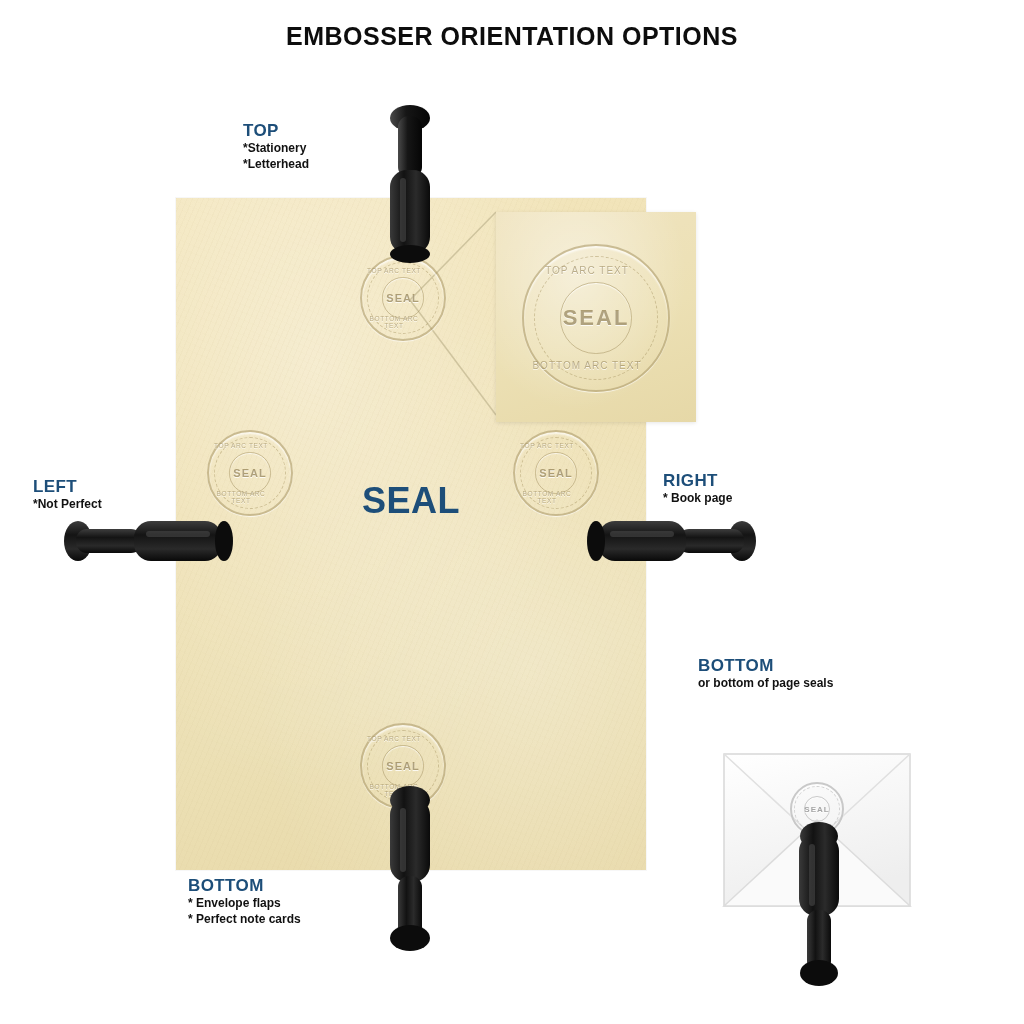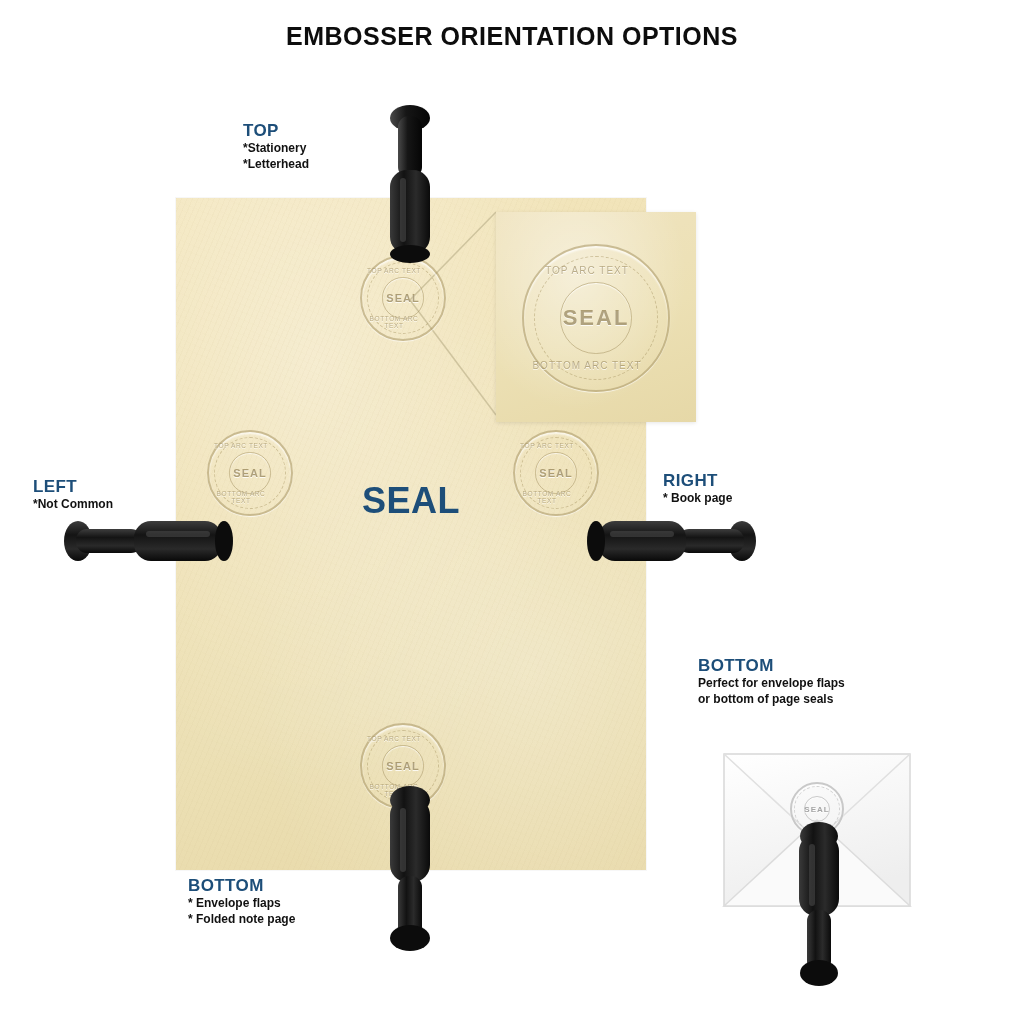--- a/index.html
+++ b/index.html
@@ -368,31 +368,30 @@
 </div>
 
 <div class="label-block label-top">
   <div class="label-head">TOP</div>
   <div class="label-sub">*Stationery</div>
   <div class="label-sub">*Letterhead</div>
 </div>
 
 <div class="label-block label-left">
   <div class="label-head">LEFT</div>
-  <div class="label-sub">*Not Common</div>
+  <div class="label-sub">*Not Perfect</div>
 </div>
 
 <div class="label-block label-right">
   <div class="label-head">RIGHT</div>
   <div class="label-sub">* Book page</div>
 </div>
 
 <div class="label-block label-bottom-left">
   <div class="label-head">BOTTOM</div>
   <div class="label-sub">* Envelope flaps</div>
-  <div class="label-sub">* Folded note page</div>
+  <div class="label-sub">* Perfect note cards</div>
 </div>
 
 <div class="label-block label-bottom-right">
   <div class="label-head">BOTTOM</div>
-  <div class="label-sub">Perfect for envelope flaps</div>
   <div class="label-sub">or bottom of page seals</div>
 </div>
 
 </body></html>

